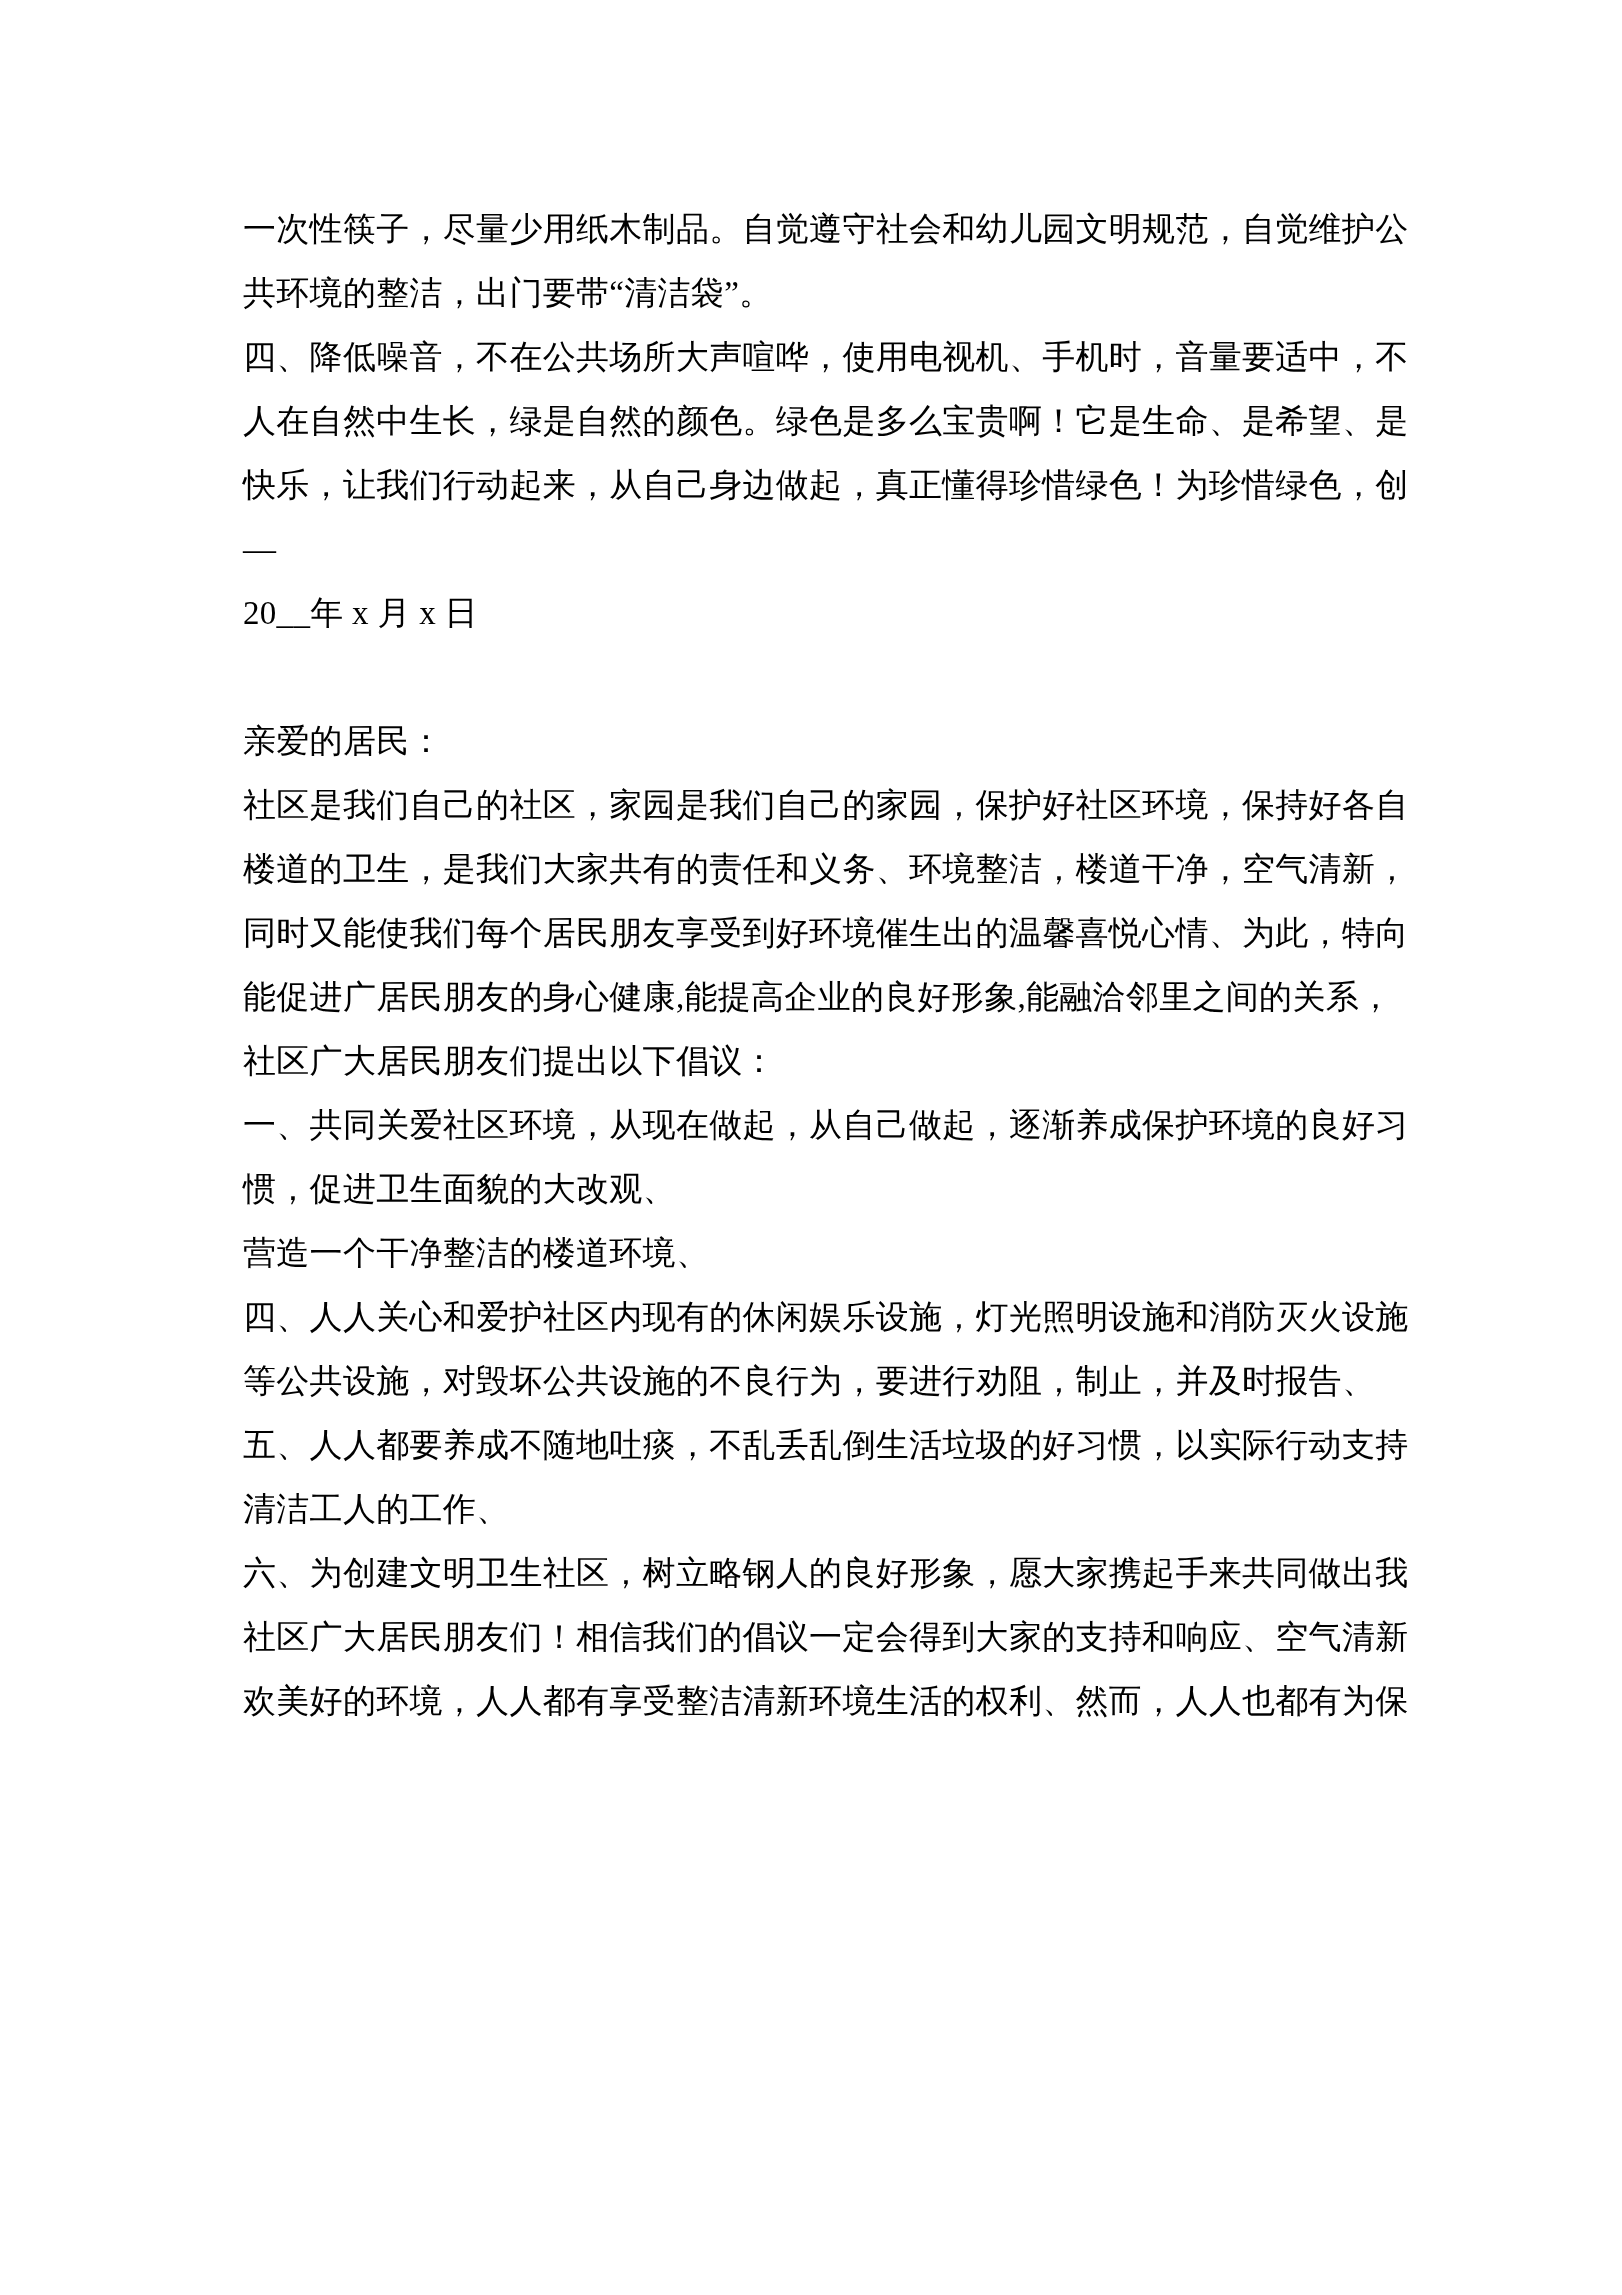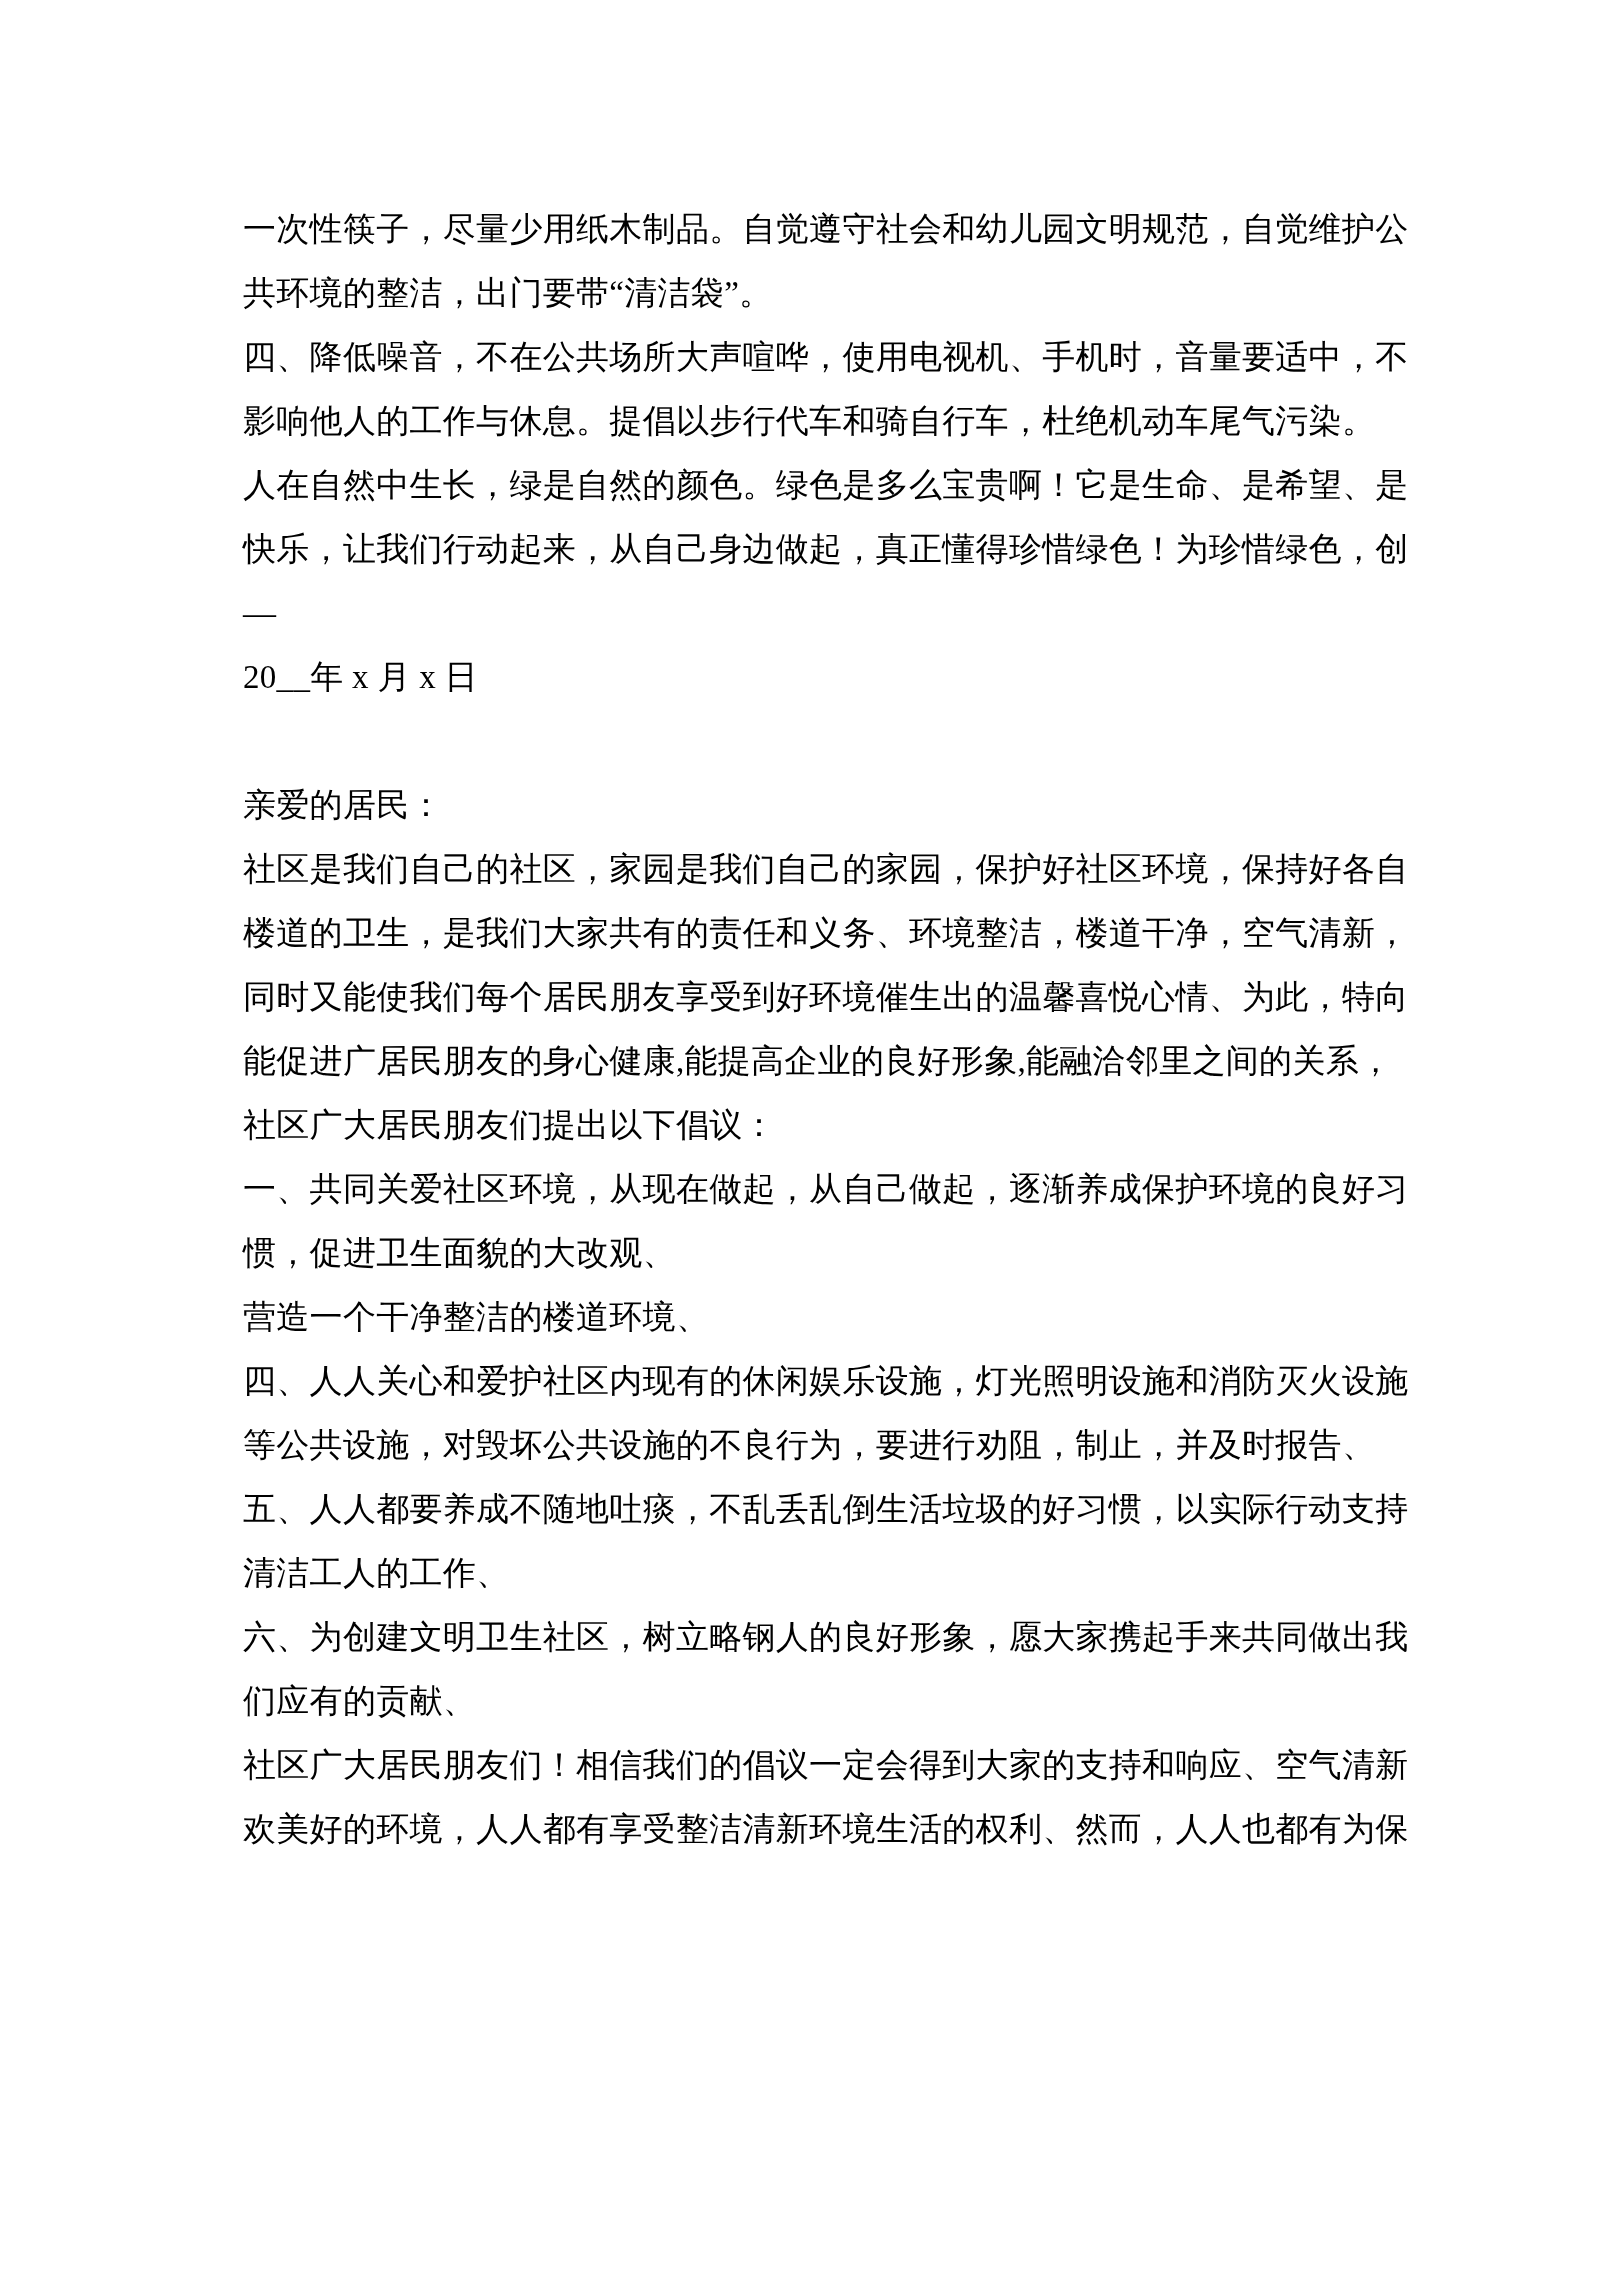--- a/index.html
+++ b/index.html
@@ -41,38 +41,36 @@
   }
 </style>
 </head>
 <body style="background: rgb(255, 255, 255);">
 
 <div class="page">
   <div class="text-block" id="text-block" style="color: rgb(0, 0, 0);">
       <div class="line">一次性筷子，尽量少用纸木制品。自觉遵守社会和幼儿园文明规范，自觉维护公</div>
       <div class="line">共环境的整洁，出门要带“清洁袋”。</div>
       <div class="line">四、降低噪音，不在公共场所大声喧哗，使用电视机、手机时，音量要适中，不</div>
-      <div class="line">影响他人的工作与休息。提倡以步行代车和骑自行车，杜绝机动车尾气污染。</div>
       <div class="line">人在自然中生长，绿是自然的颜色。绿色是多么宝贵啊！它是生命、是希望、是</div>
       <div class="line">快乐，让我们行动起来，从自己身边做起，真正懂得珍惜绿色！为珍惜绿色，创</div>
       <div class="line">—</div>
       <div class="line">20__年 x 月 x 日</div>
       <div class="line blank">&nbsp;</div>
       <div class="line">亲爱的居民：</div>
       <div class="line">社区是我们自己的社区，家园是我们自己的家园，保护好社区环境，保持好各自</div>
       <div class="line">楼道的卫生，是我们大家共有的责任和义务、环境整洁，楼道干净，空气清新，</div>
       <div class="line">同时又能使我们每个居民朋友享受到好环境催生出的温馨喜悦心情、为此，特向</div>
       <div class="line">能促进广居民朋友的身心健康,能提高企业的良好形象,能融洽邻里之间的关系，</div>
       <div class="line">社区广大居民朋友们提出以下倡议：</div>
       <div class="line">一、共同关爱社区环境，从现在做起，从自己做起，逐渐养成保护环境的良好习</div>
       <div class="line">惯，促进卫生面貌的大改观、</div>
       <div class="line">营造一个干净整洁的楼道环境、</div>
       <div class="line">四、人人关心和爱护社区内现有的休闲娱乐设施，灯光照明设施和消防灭火设施</div>
       <div class="line">等公共设施，对毁坏公共设施的不良行为，要进行劝阻，制止，并及时报告、</div>
       <div class="line">五、人人都要养成不随地吐痰，不乱丢乱倒生活垃圾的好习惯，以实际行动支持</div>
       <div class="line">清洁工人的工作、</div>
       <div class="line">六、为创建文明卫生社区，树立略钢人的良好形象，愿大家携起手来共同做出我</div>
-      <div class="line">们应有的贡献、</div>
       <div class="line">社区广大居民朋友们！相信我们的倡议一定会得到大家的支持和响应、空气清新</div>
       <div class="line">欢美好的环境，人人都有享受整洁清新环境生活的权利、然而，人人也都有为保</div>
     </div>
 </div>
 
 
 </body></html>

